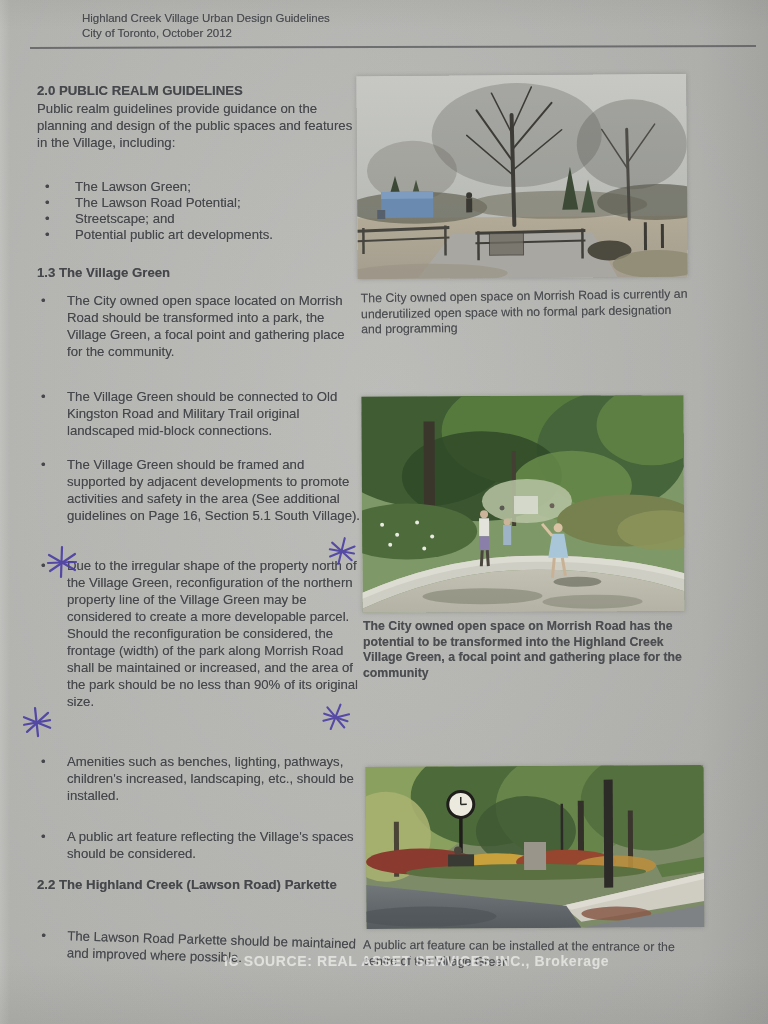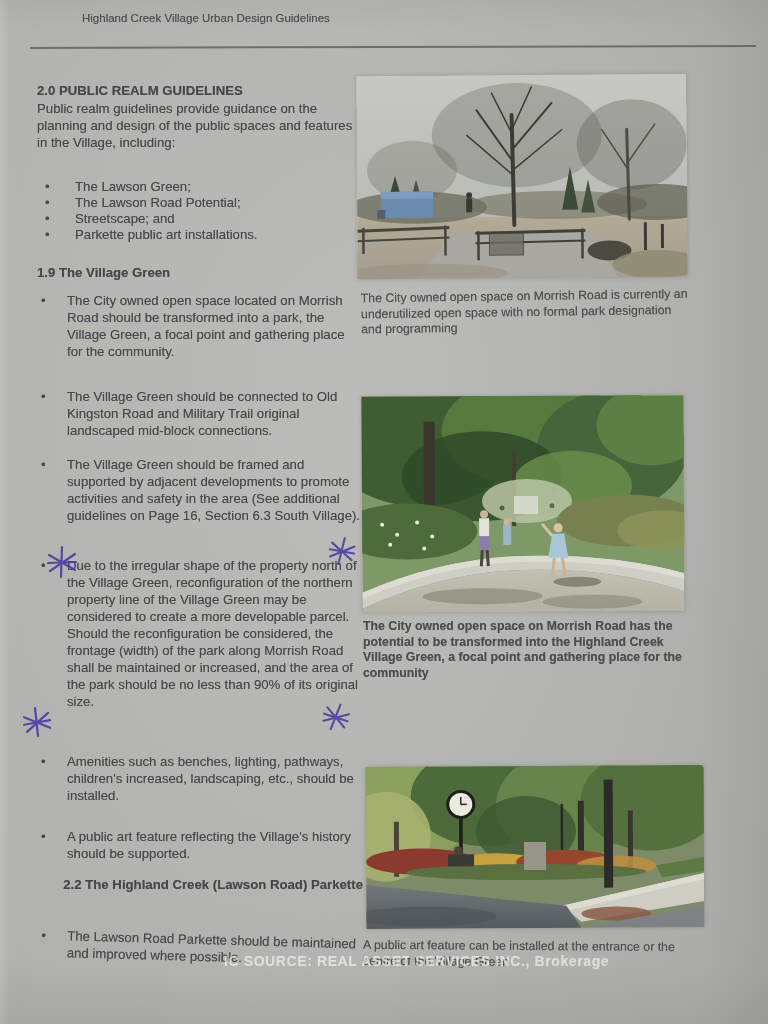--- a/index.html
+++ b/index.html
@@ -34,20 +34,21 @@
     text-shadow:0 0 1px rgba(255,255,255,.25);white-space:nowrap;}
   .soft{text-shadow:0 0 .5px rgba(70,72,76,.55);}
 </style>
 </head>
 <body>
 
 <div class="paper-shade"></div>
 
 <div class="hdr soft">
   <div>Highland Creek Village Urban Design Guidelines</div>
+  <div>City of Toronto, October 2012</div>
 </div>
 <div class="rule"></div>
 
 <h2 class="block soft" style="top:82px;">2.0 PUBLIC REALM GUIDELINES</h2>
 <p class="block soft" style="top:100px;margin:0;">Public realm guidelines provide guidance on the planning and design of the public spaces and features in the Village, including:</p>
 
 <ul class="block plain soft" style="top:179px;">
   <li>
       <span class="dot">•</span>
       <span>The Lawson Green;</span>
@@ -55,57 +56,57 @@
   <li>
       <span class="dot">•</span>
       <span>The Lawson Road Potential;</span>
     </li>
   <li>
       <span class="dot">•</span>
       <span>Streetscape; and</span>
     </li>
   <li>
       <span class="dot">•</span>
-      <span>Parkette public art installations.</span>
+      <span>Potential public art developments.</span>
     </li>
 </ul>
 
-<h2 class="block soft" style="top:264px;">1.9 The Village Green</h2>
+<h2 class="block soft" style="top:264px;">1.3 The Village Green</h2>
 
 <div class="block bullet soft" style="top:292px;">
   <span class="dot">•</span>
   <span class="bt">The City owned open space located on Morrish Road should be transformed into a park, the Village Green, a focal point and gathering place for the community.</span>
 </div>
 
 <div class="block bullet soft" style="top:388px;">
   <span class="dot">•</span>
   <span class="bt">The Village Green should be connected to Old Kingston Road and Military Trail original landscaped mid-block connections.</span>
 </div>
 
 <div class="block bullet soft" style="top:456px;">
   <span class="dot">•</span>
-  <span class="bt">The Village Green should be framed and supported by adjacent developments to promote activities and safety in the area (See additional guidelines on Page 16, Section 6.3 South Village).</span>
+  <span class="bt">The Village Green should be framed and supported by adjacent developments to promote activities and safety in the area (See additional guidelines on Page 16, Section 5.1 South Village).</span>
 </div>
 
 <div class="block bullet soft" style="top:557px;">
   <span class="dot">•</span>
   <span class="bt">Due to the irregular shape of the property north of the Village Green, reconfiguration of the northern property line of the Village Green may be considered to create a more developable parcel. Should the reconfiguration be considered, the frontage (width) of the park along Morrish Road shall be maintained or increased, and the area of the park should be no less than 90% of its original size.</span>
 </div>
 
 <div class="block bullet soft" style="top:753px;">
   <span class="dot">•</span>
   <span class="bt">Amenities such as benches, lighting, pathways, children's increased, landscaping, etc., should be installed.</span>
 </div>
 
 <div class="block bullet soft" style="top:828px;">
   <span class="dot">•</span>
-  <span class="bt">A public art feature reflecting the Village's history should be supported.</span>
-</div>
-
-<h2 class="block h22 soft" style="top:876px;width:300px;text-align:right;">2.2 The Highland Creek (Lawson Road) Parkette</h2>
+  <span class="bt">A public art feature reflecting the Village's spaces should be considered.</span>
+</div>
+
+<h2 class="block h22 soft" style="top:876px;width:300px;">2.2 The Highland Creek (Lawson Road) Parkette</h2>
 
 <div class="block bullet soft" style="top:931px;transform:rotate(1.6deg);">
   <span class="dot">•</span>
   <span class="bt">The Lawson Road Parkette should be maintained and improved where possible.</span>
 </div>
 
 <svg class="star" style="left:46px;top:545px;" width="32" height="34" viewBox="0 0 32 34">
   <g stroke="#4b3fa3" stroke-width="2.2" stroke-linecap="round" opacity=".92">
     <line x1="16" y1="2" x2="15" y2="32"></line>
       <line x1="3" y1="10" x2="29" y2="25"></line>

